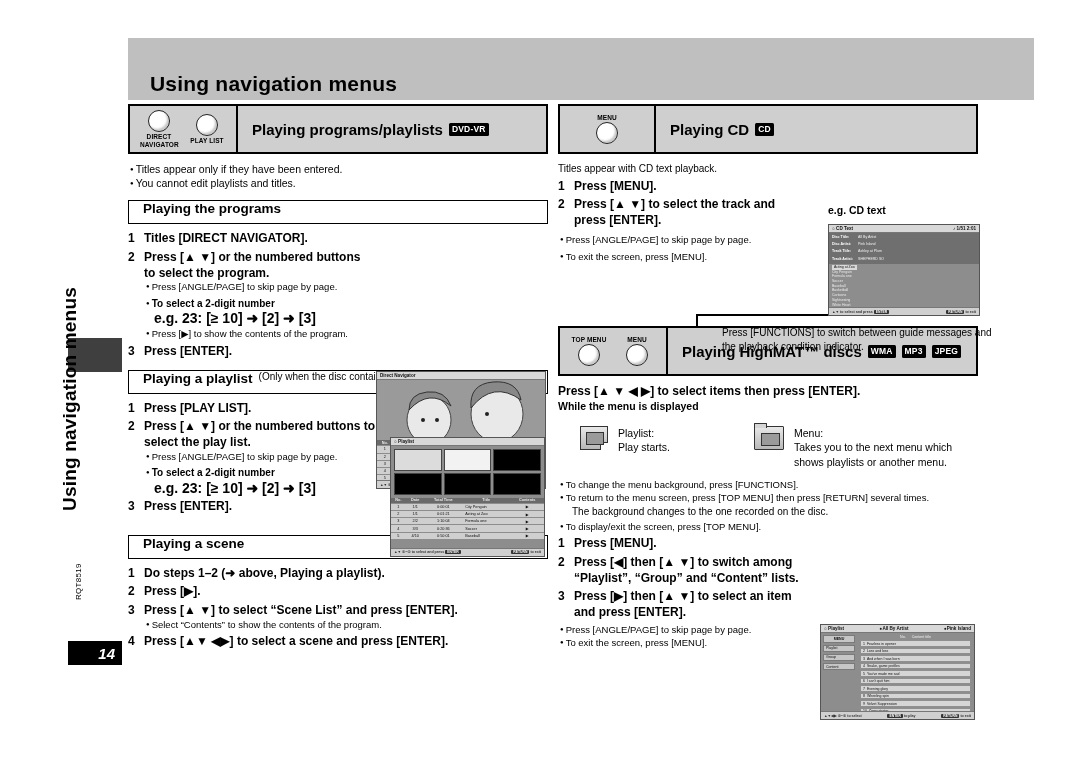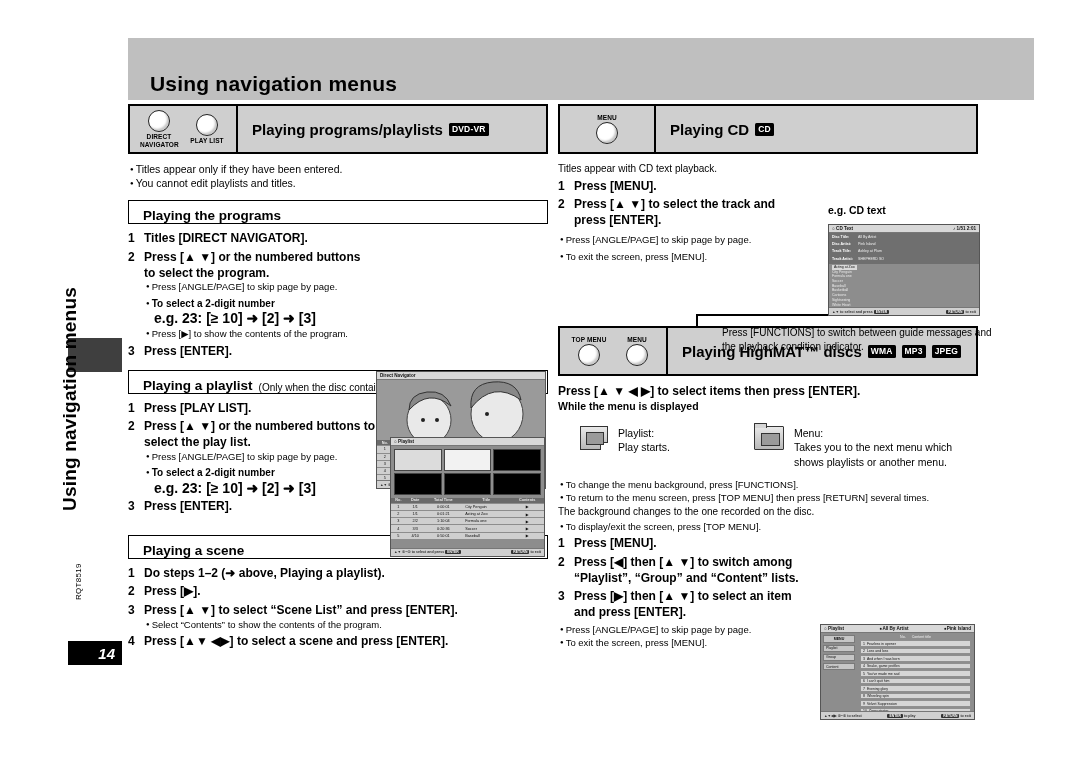--- a/index.html
+++ b/index.html
@@ -82,21 +82,21 @@
   .disc-badge {
     display:inline-block; background:#000; color:#fff;
     font-size:8.5px; font-weight:bold; letter-spacing:.2px;
     padding:1.5px 3px; margin-left:6px; border-radius:1.5px;
     vertical-align:2px;
   }
 
   
   .subhead {
     border:1px solid #000; height:24px;
-    display:flex; align-items:flex-end; padding-left:14px;
+    display:flex; align-items:flex-start; padding-left:14px;
     font-size:13.5px; font-weight:bold; margin:10px 0 7px 0;
   }
   .subhead .note { font-size:10px; font-weight:normal; margin-left:6px; }
 
   
   .bullet { font-size:10.5px; line-height:1.35; padding-left:2px; position:relative; }
   .bullet::before { content:"\25CF"; font-size:6px; position:relative; top:-2px; margin-right:2px; }
   .bullet.b-small { font-size:9.5px; }
   .bullet.b-bold { font-weight:bold; font-size:10px; }
 
@@ -574,21 +574,21 @@
         <div class="icon-txt">
           <div class="ttl">Menu:</div>
           <div>Takes you to the next menu which shows playlists or another menu.</div>
         </div>
       </div>
     </div>
 
     <div style="margin-top:10px;">
       <div class="bullet b-small" style="margin-top:2px;">To change the menu background, press [FUNCTIONS].</div>
       <div class="bullet b-small">To return to the menu screen, press [TOP MENU] then press [RETURN] several times.</div>
-      <div class="plain" style="margin-left:0;">The background changes to the one recorded on the disc.</div>
+      <div class="plain" style="margin-left:14px;">The background changes to the one recorded on the disc.</div>
       <div class="bullet b-small" style="margin-top:2px;">To display/exit the screen, press [TOP MENU].</div>
     </div>
 
 
     <div style="position:relative; min-height:110px;">
       <div style="width:252px;">
         <div class="step">
             <span class="step-num">1</span>
             <span class="step-txt">Press [MENU].</span>
           </div>

